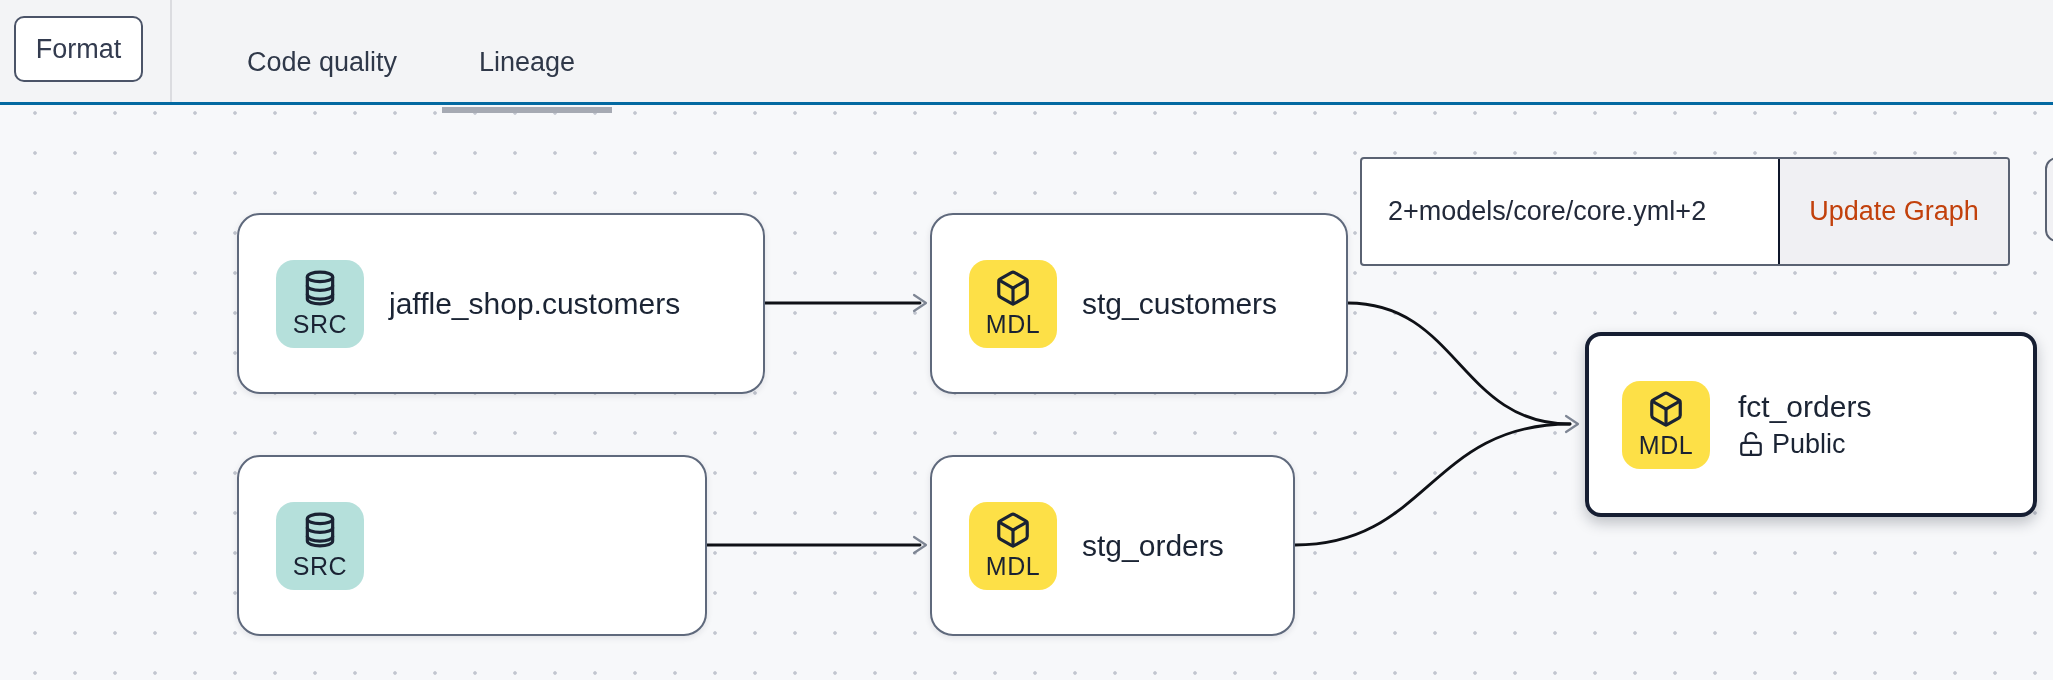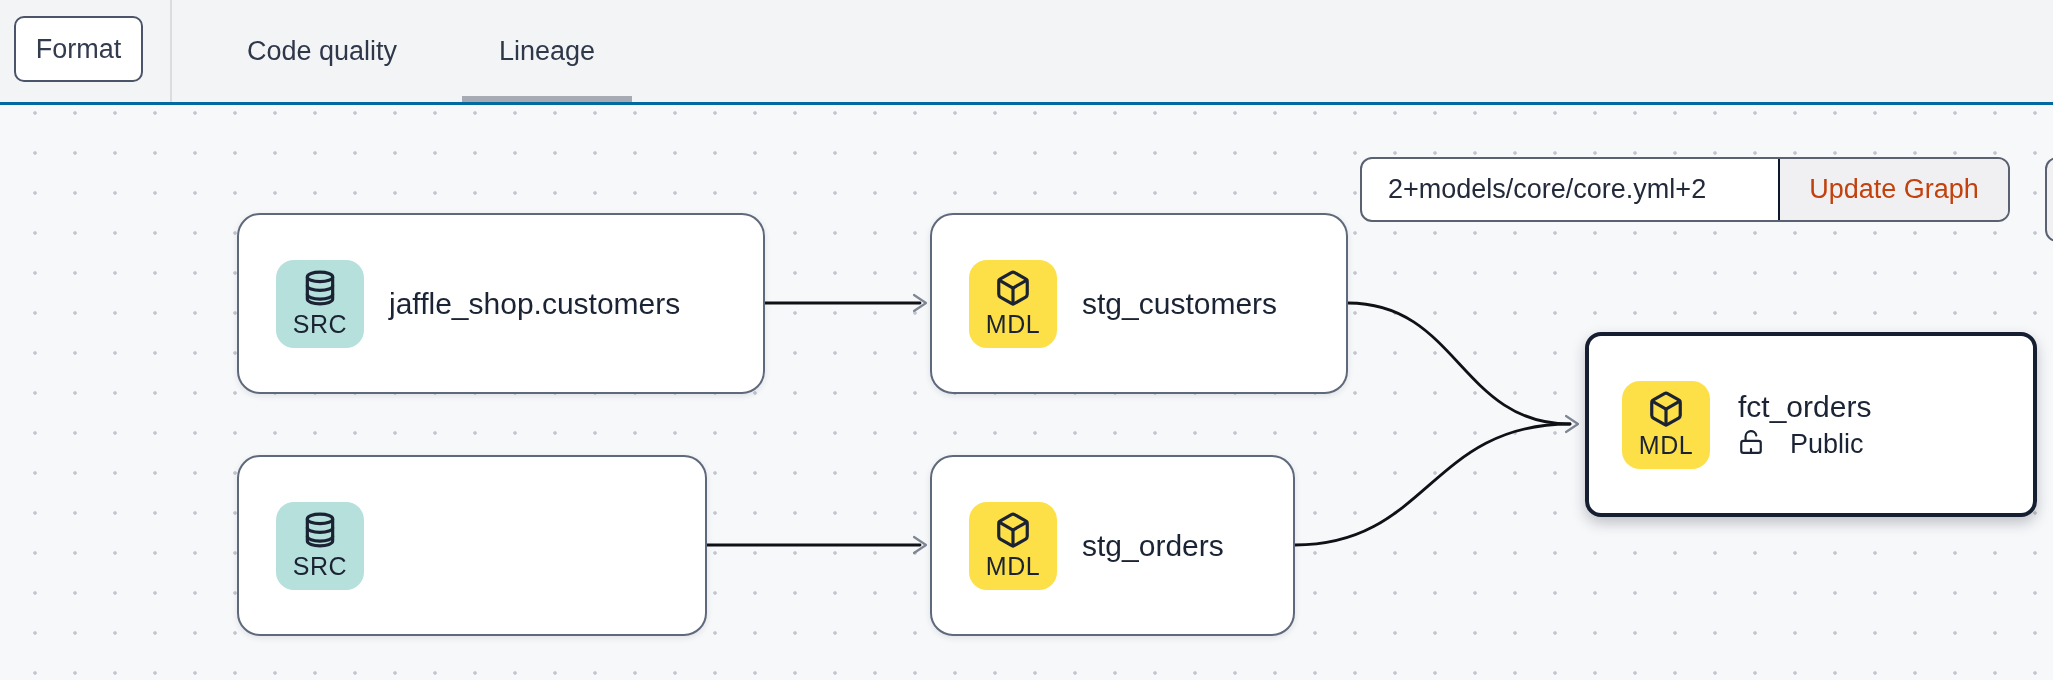--- a/index.html
+++ b/index.html
@@ -15,21 +15,21 @@
   }
   .format-btn{
     position:absolute;left:14px;top:16px;width:129px;height:66px;
     background:#ffffff;border:2px solid #4b5468;border-radius:10px;
     display:flex;align-items:center;justify-content:center;
     font-size:27px;color:#333b4f;cursor:pointer;box-sizing:border-box;
   }
   .toolbar-divider{
     position:absolute;left:170px;top:0;width:2px;height:102px;background:#dbdce0;
   }
-  .tabs{position:absolute;left:202px;top:0;height:102px;display:flex;gap:20px;}
+  .tabs{position:absolute;left:202px;top:11px;height:102px;display:flex;}
   .tab{
     position:relative;height:100%;display:flex;align-items:center;justify-content:center;
     font-size:27px;color:#2f3849;cursor:pointer;
   }
   .tab-codequality{width:240px;}
   .tab-lineage{width:170px;}
   .tab.active::after{
     content:"";position:absolute;left:0;right:0;bottom:0;height:6px;background:#a6aab3;
   }
   
@@ -57,26 +57,26 @@
     display:flex;flex-direction:column;align-items:center;justify-content:center;
     gap:3px;color:#1a2233;
   }
   .badge.src{background:#b5e0db;}
   .badge.mdl{background:#fde047;}
   .badge svg{width:38px;height:38px;stroke:#1a2233;fill:none;stroke-width:2;stroke-linecap:round;stroke-linejoin:round;}
   .badge-text{font-size:25px;font-weight:500;letter-spacing:.5px;}
   .node-label{margin-left:25px;font-size:30px;color:#1b2434;white-space:nowrap;}
   .node-body{margin-left:28px;display:flex;flex-direction:column;gap:5px;}
   .node-title{font-size:30px;color:#1b2434;}
-  .node-meta{display:flex;gap:26px;font-size:27px;color:#1b2434;}
+  .node-meta{display:flex;align-items:center;gap:8px;font-size:27px;color:#1b2434;}
   .node-meta svg{width:26px;height:26px;stroke:#1a2233;fill:none;stroke-width:2;stroke-linecap:round;stroke-linejoin:round;}
   
   .graph-selector{
-    position:absolute;left:1360px;top:157px;width:650px;height:65px;
-    display:flex;border:2px solid #5a6272;border-radius:12px;background:#ffffff;
+    position:absolute;left:1360px;top:157px;width:650px;height:109px;
+    display:flex;border:2px solid #5a6272;border-radius:4px;background:#ffffff;
     box-sizing:border-box;overflow:hidden;z-index:3;
   }
   .selector-input{
     flex:1;min-width:0;border:none;outline:none;background:transparent;
     font-family:"Liberation Sans","DejaVu Sans",sans-serif;
     font-size:27px;color:#232a3a;padding:0 16px 0 26px;
   }
   .update-btn{
     width:228px;flex:none;border-left:2px solid #0f172a;background:#f0f0f3;
     display:flex;align-items:center;justify-content:center;

